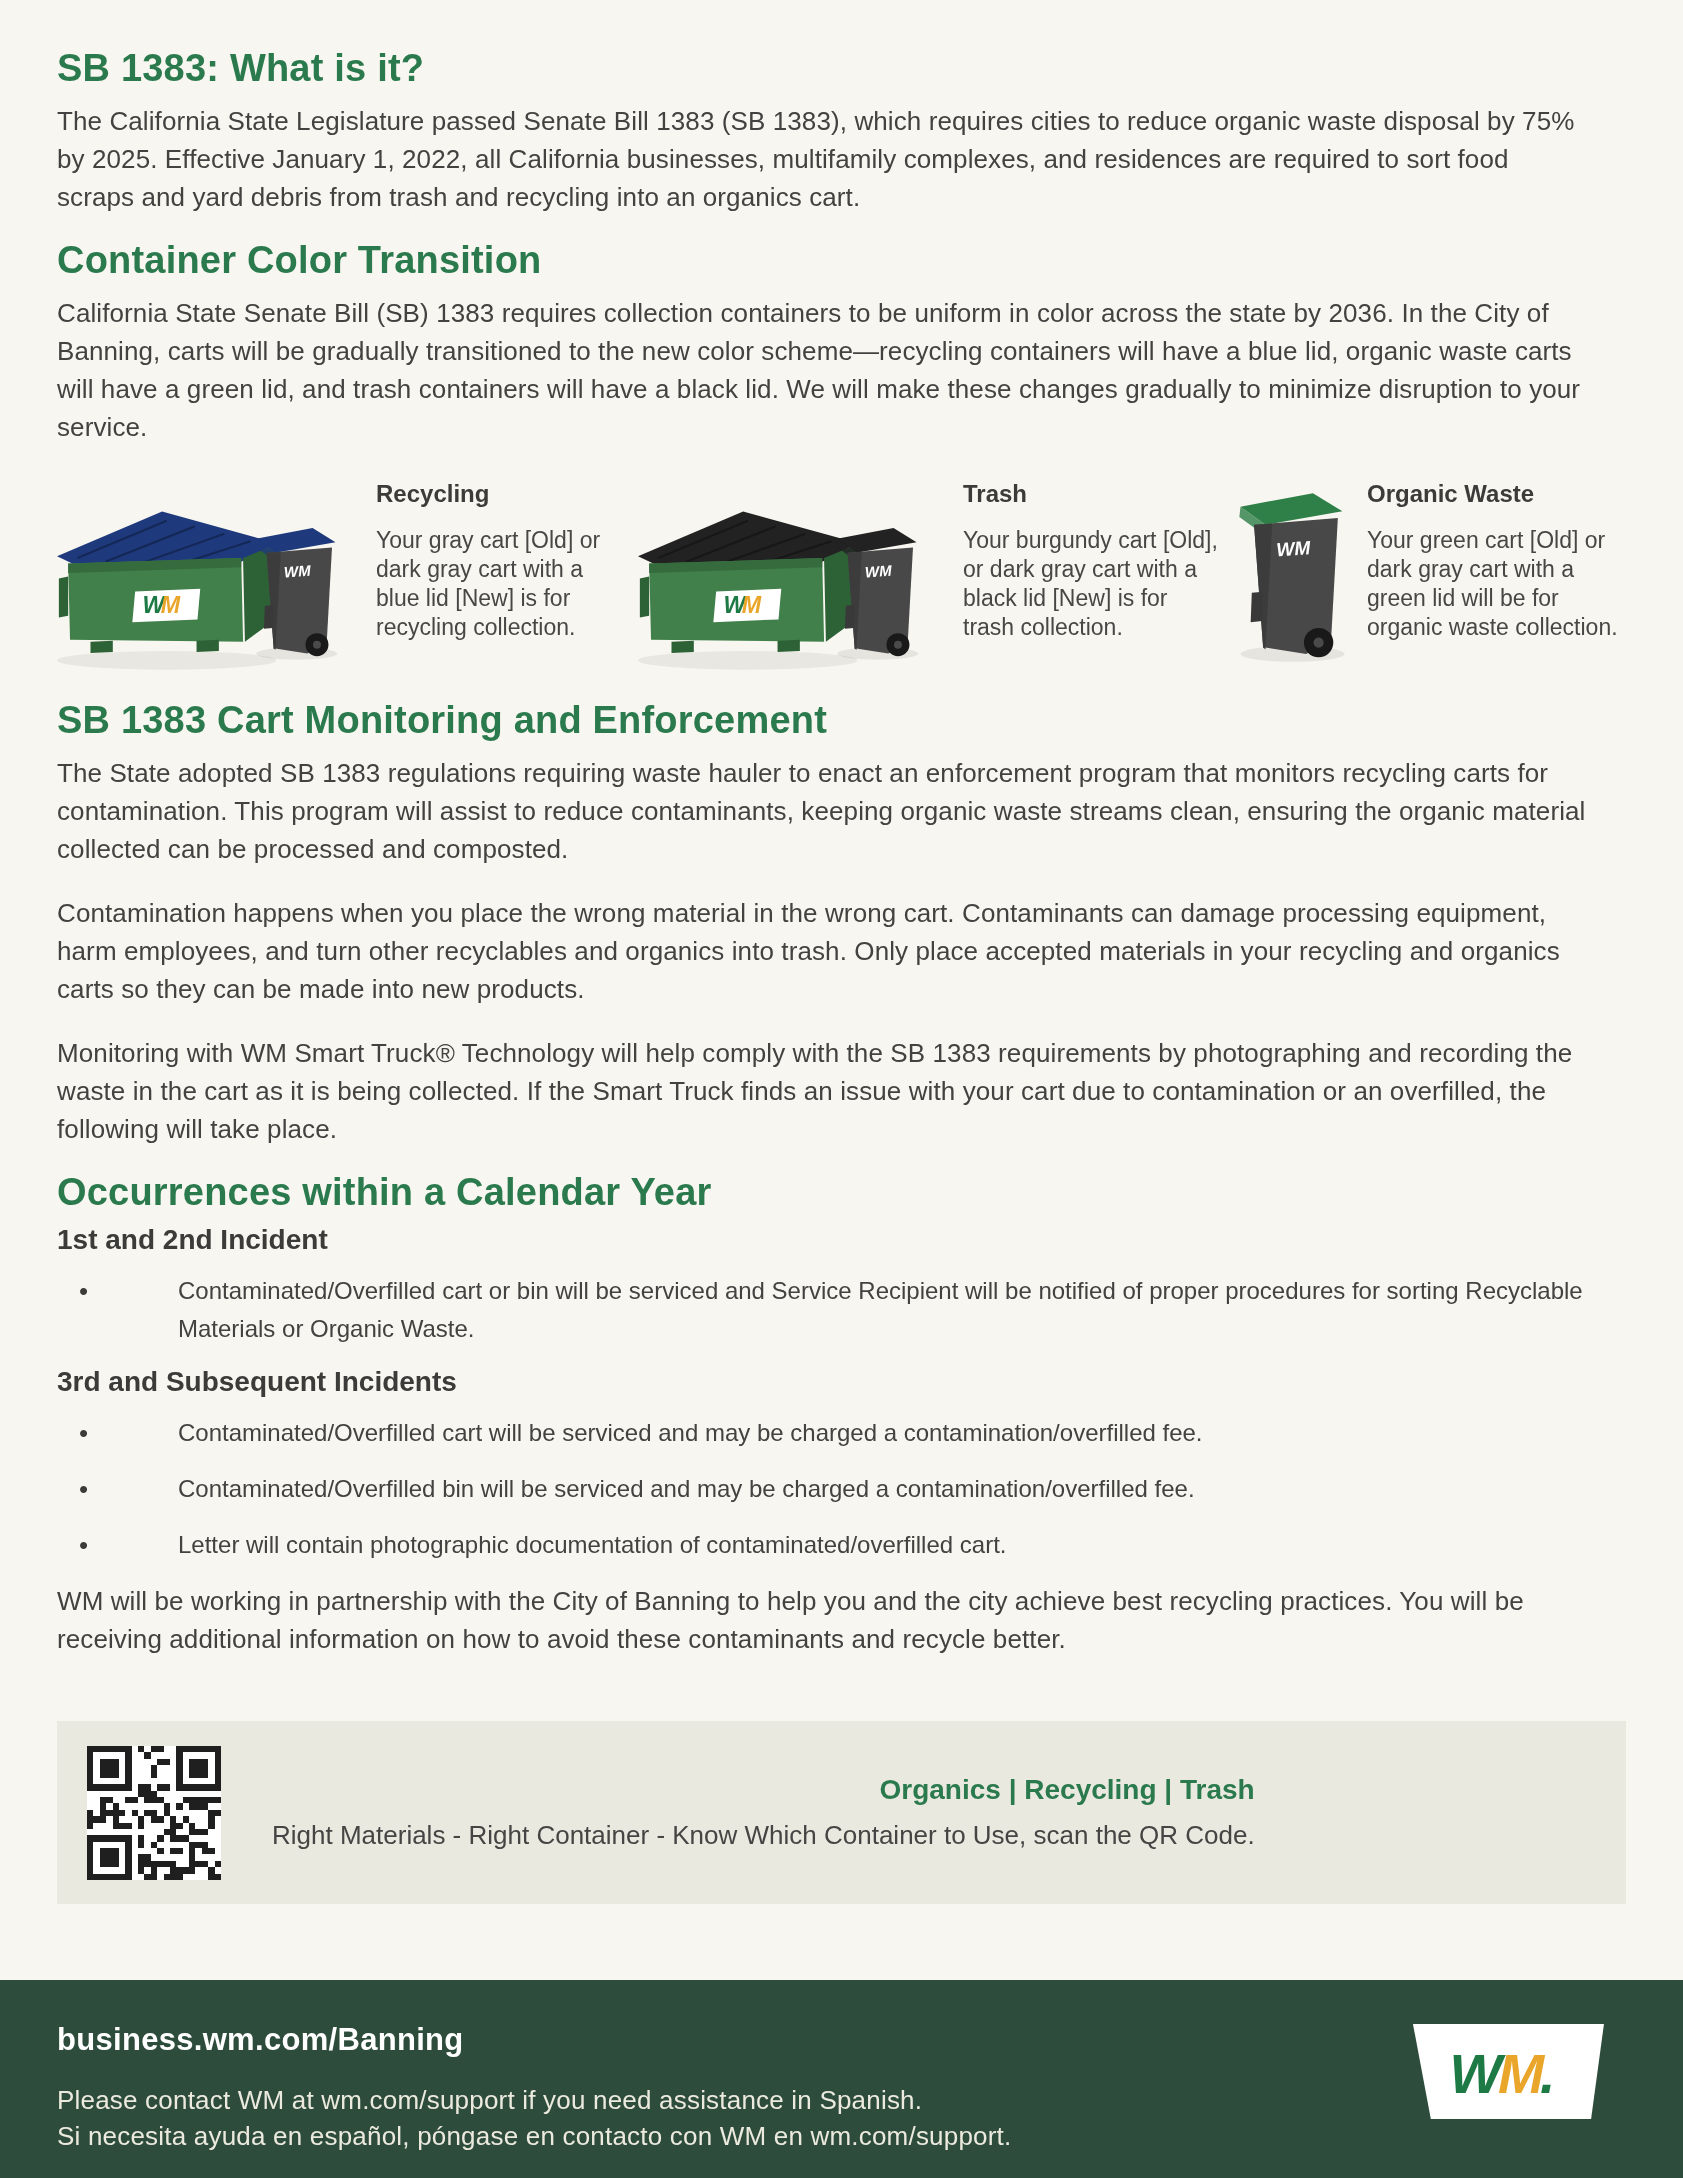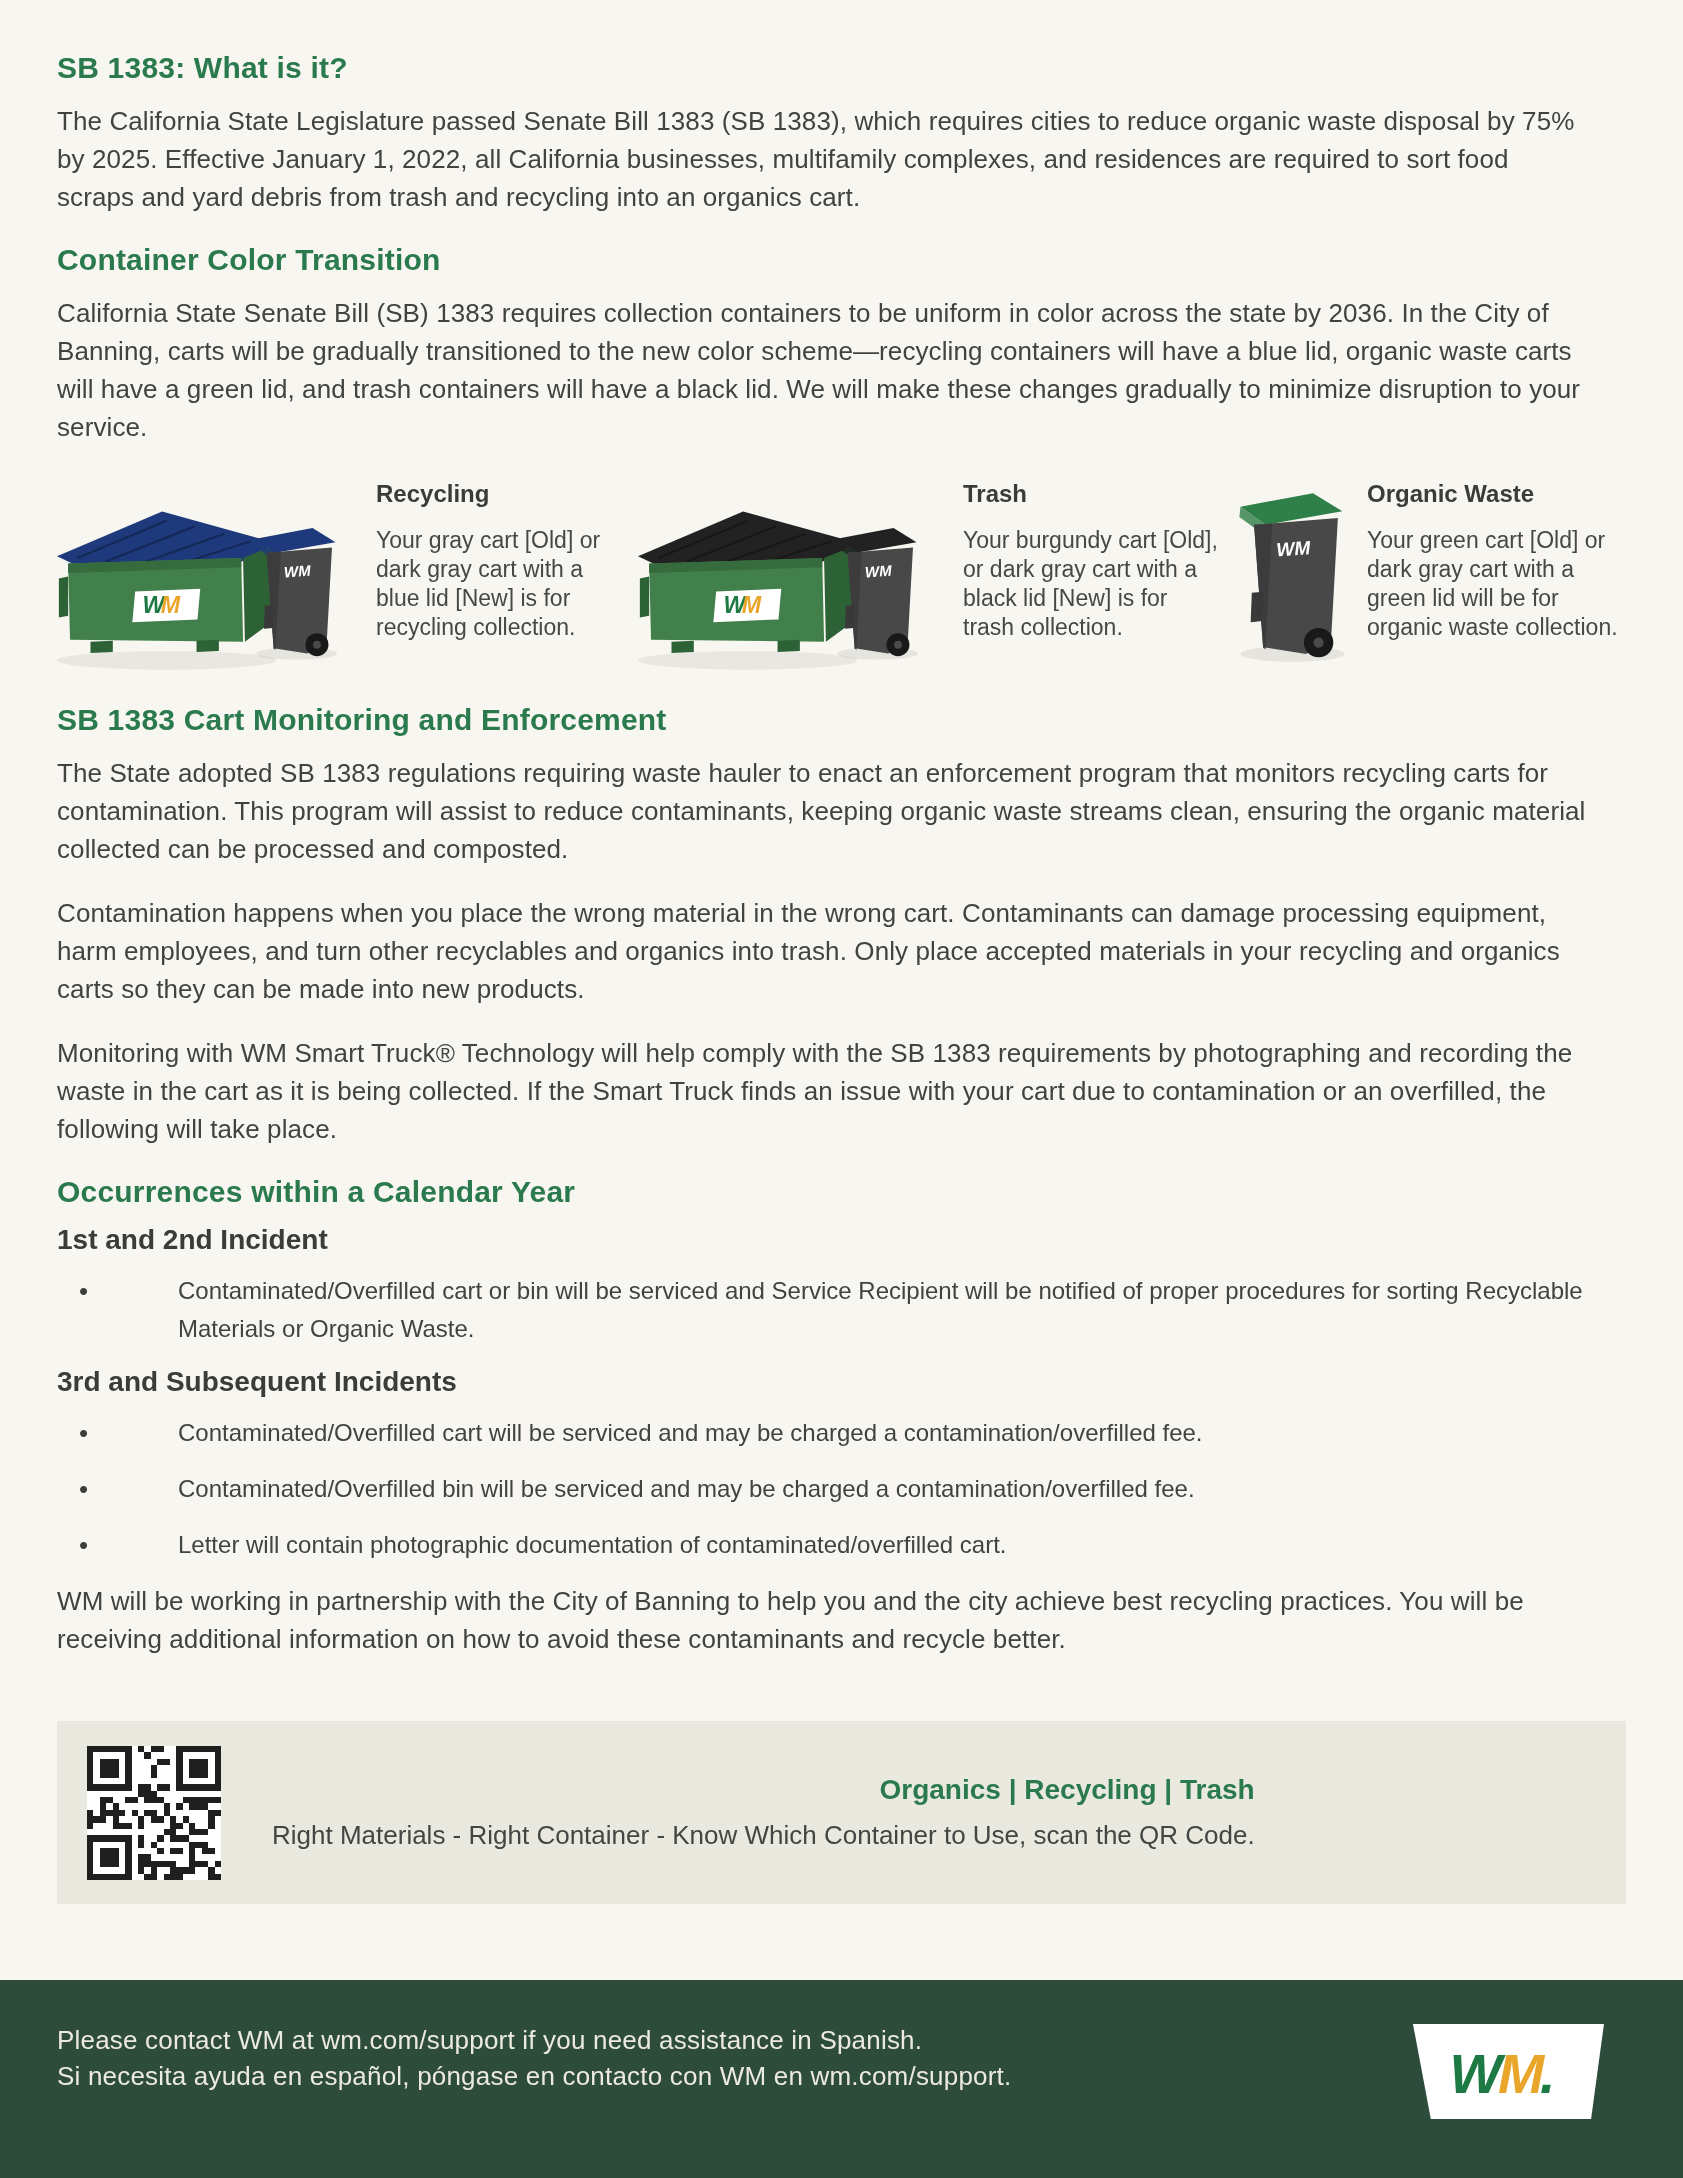--- a/index.html
+++ b/index.html
@@ -5,21 +5,21 @@
   html,body{margin:0;padding:0;}
   body{
     width:1683px;height:2178px;
     background:var(--page-bg,#f8f6f0);
     font-family:"Liberation Sans",sans-serif;
     color:var(--text,#424240);
     overflow:hidden;
   }
   .page{width:1683px;height:2178px;display:flex;flex-direction:column;position:relative;}
   .content{padding:50px 61px 0 57px;flex:0 0 auto;}
-  h2.green{color:var(--heading-green,#2b7a4e);font-size:30px;line-height:36px;margin:0 0 16px 0;font-weight:bold;letter-spacing:0.2px;}
+  h2.green{color:var(--heading-green,#2b7a4e);font-size:38px;line-height:36px;margin:0 0 16px 0;font-weight:bold;letter-spacing:0.2px;}
   p.body{font-size:26px;line-height:38px;margin:0 0 26px 0;max-width:1530px;letter-spacing:0.1px;}
   .subhead{font-size:28px;line-height:32px;font-weight:bold;color:#3b3b39;margin:4px 0 16px 0;}
   ul.bullets{list-style:none;margin:0 0 10px 0;padding:0;max-width:1544px;}
   ul.bullets li{position:relative;padding-left:121px;font-size:24px;line-height:38px;margin:0 0 18px 0;}
   ul.bullets li::before{content:"•";position:absolute;left:22px;top:0;font-size:26px;color:#3b3b39;}
   
   .figures{display:flex;justify-content:space-between;align-items:flex-start;margin:28px 0 20px 0;max-width:1569px;}
   .figure{display:flex;align-items:flex-start;}
   .fig-text{padding-top:6px;}
   .fig-label{font-size:24px;font-weight:bold;color:#3b3b39;margin:0 0 18px 0;}
@@ -291,20 +291,21 @@
       </svg>
       <div class="qr-texts">
         <div class="qr-heading">Organics | Recycling | Trash</div>
         <p class="qr-sub">Right Materials - Right Container - Know Which Container to Use, scan the QR Code.</p>
       </div>
     </div>
 
   </div>
 
   <div class="footer">
+    <div class="footer-url">business.wm.com/Banning</div>
     <p class="footer-line">Please contact WM at wm.com/support if you need assistance in Spanish.</p>
     <p class="footer-line">Si necesita ayuda en español, póngase en contacto con WM en wm.com/support.</p>
     <svg class="footer-logo" viewBox="0 0 200 96">
       <polygon points="7,0 200,0 187,96 25,96" fill="#ffffff"></polygon>
       <text x="44" y="70" font-family="Liberation Sans, sans-serif" font-size="56" font-weight="bold" font-style="italic" letter-spacing="-4"><tspan fill="#1e7a44">W</tspan><tspan fill="#eaa62b">M</tspan><tspan fill="#1e7a44">.</tspan></text>
     </svg>
   </div>
 </div>
 
 

